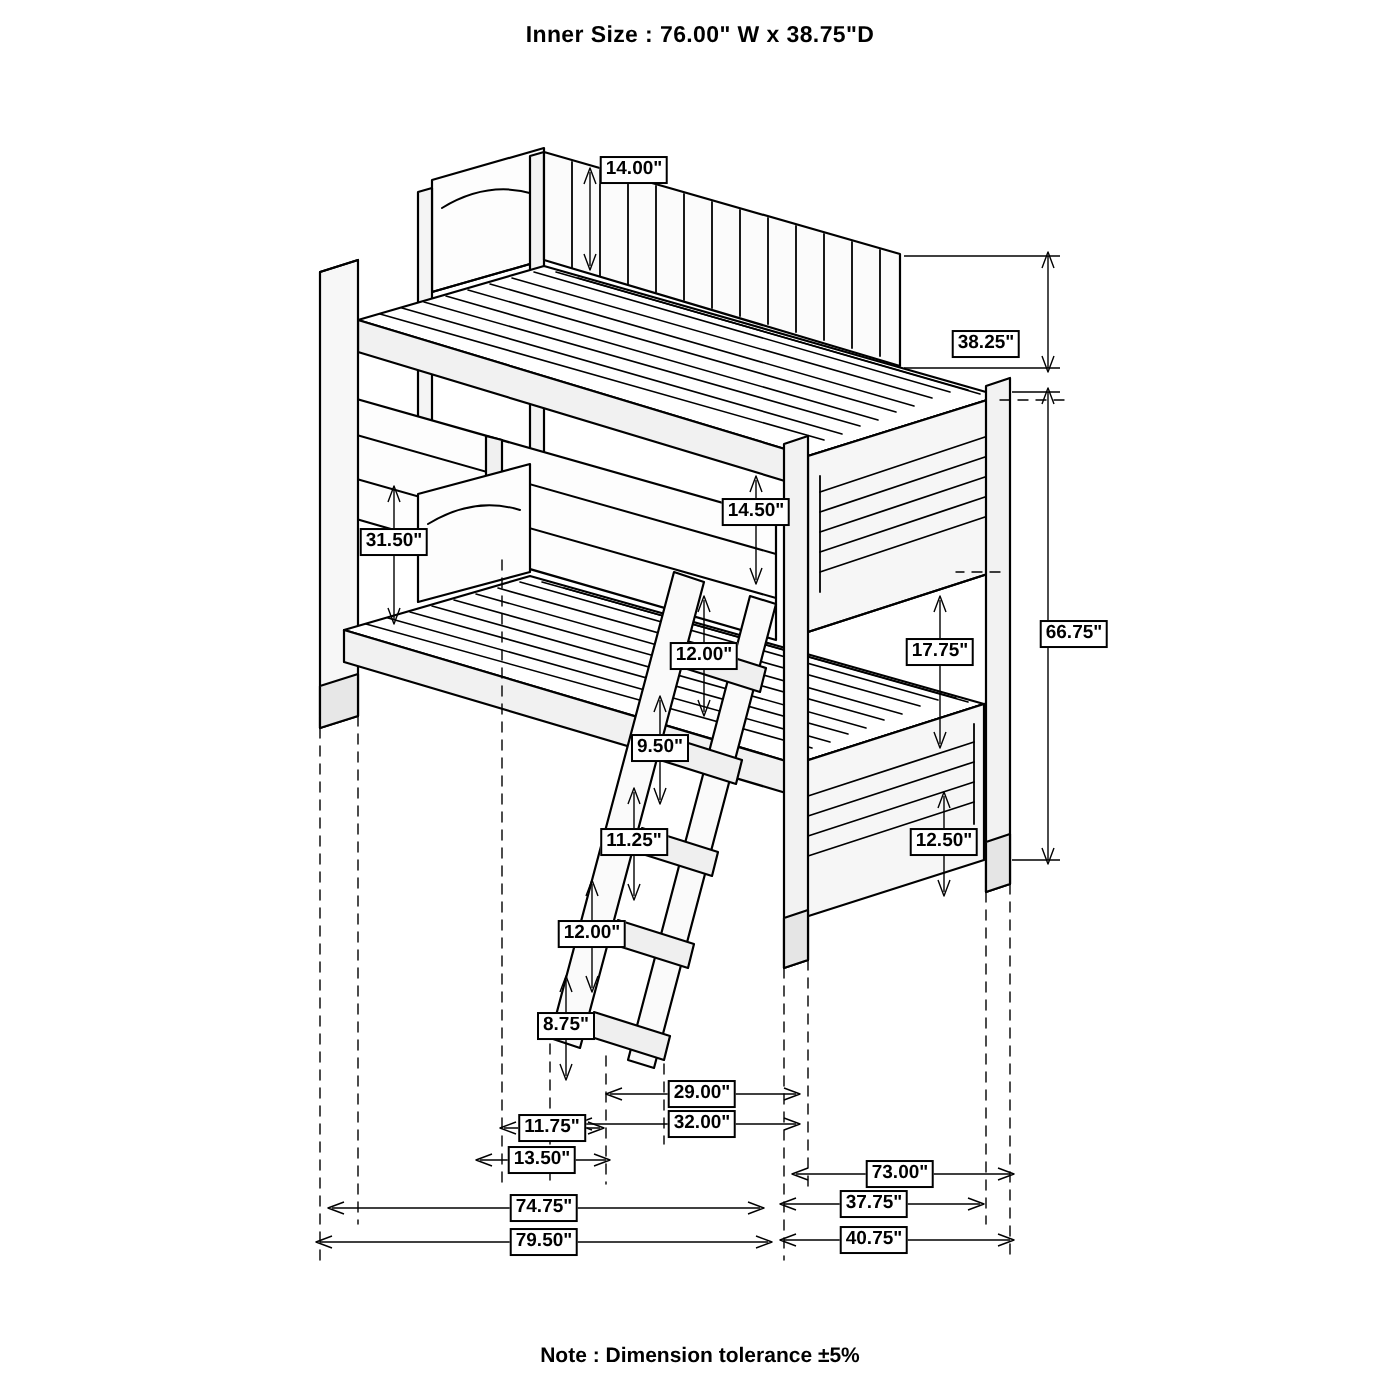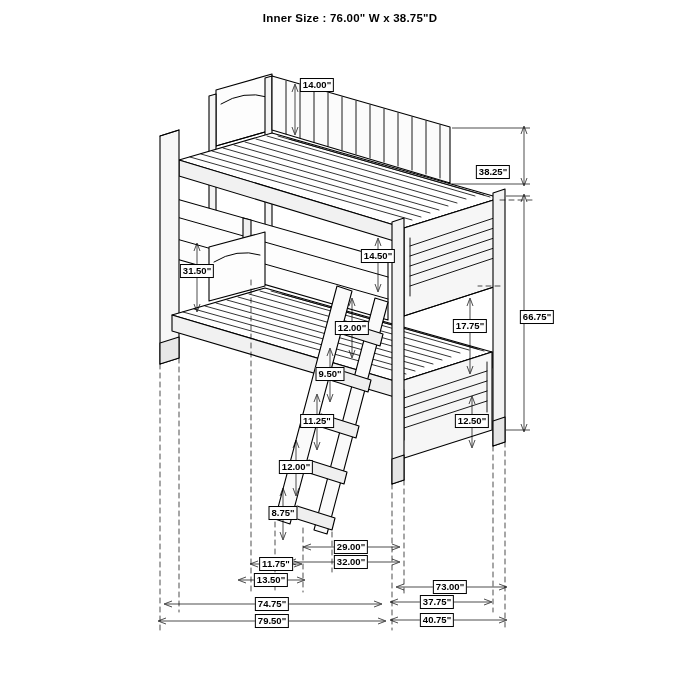--- a/index.html
+++ b/index.html
@@ -296,14 +296,15 @@
   <div class="dimlabel" style="left:276px; top:564px;">11.75"</div>
   <div class="dimlabel" style="left:351px; top:547px;">29.00"</div>
   <div class="dimlabel" style="left:351px; top:562px;">32.00"</div>
   <div class="dimlabel" style="left:271px; top:580px;">13.50"</div>
   <div class="dimlabel" style="left:450px; top:587px;">73.00"</div>
   <div class="dimlabel" style="left:272px; top:604px;">74.75"</div>
   <div class="dimlabel" style="left:437px; top:602px;">37.75"</div>
   <div class="dimlabel" style="left:272px; top:621px;">79.50"</div>
   <div class="dimlabel" style="left:437px; top:620px;">40.75"</div>
 
+  <div class="footnote">Note : Dimension tolerance ±5%</div>
 
 </div>
 
 </body></html>

